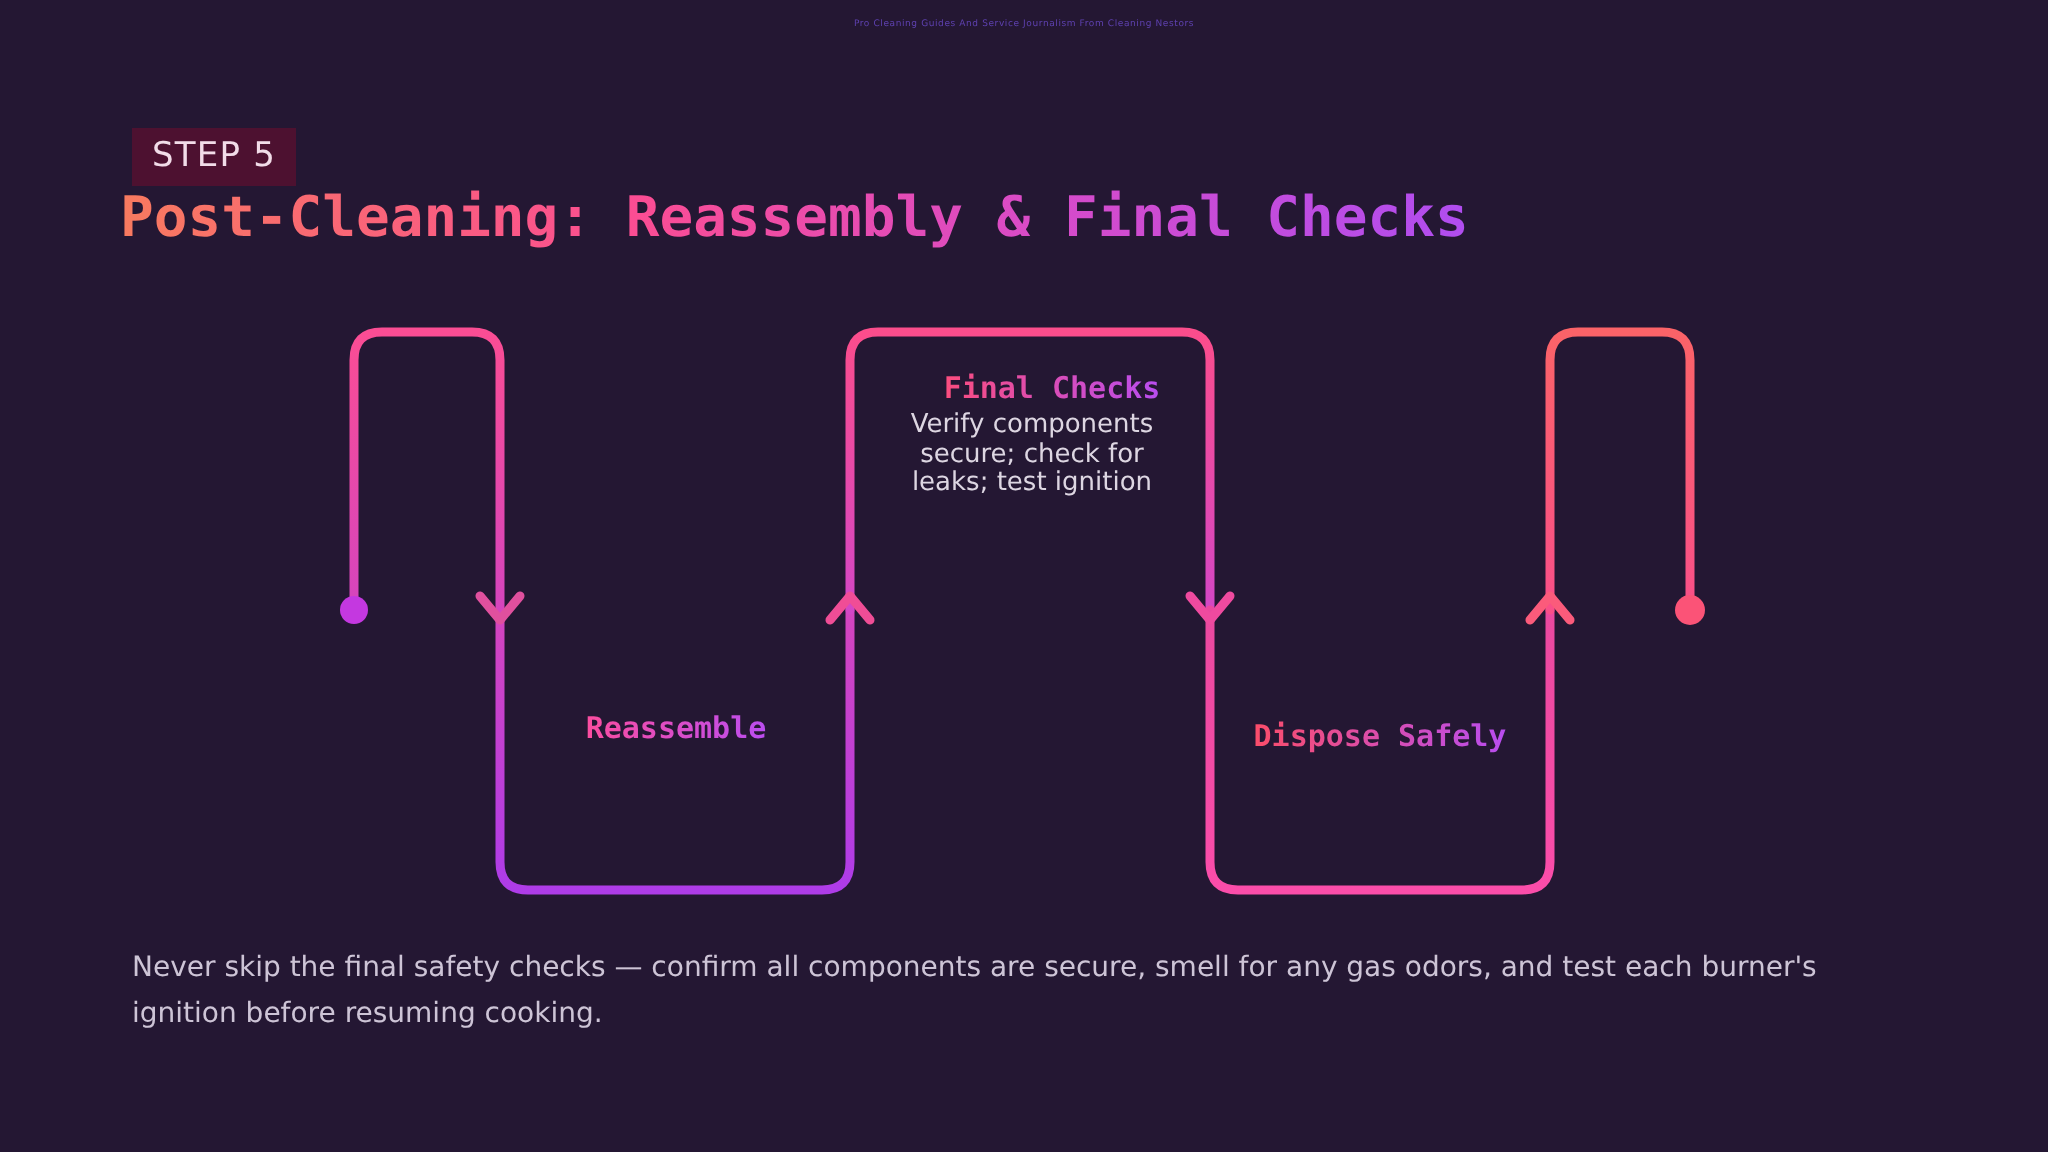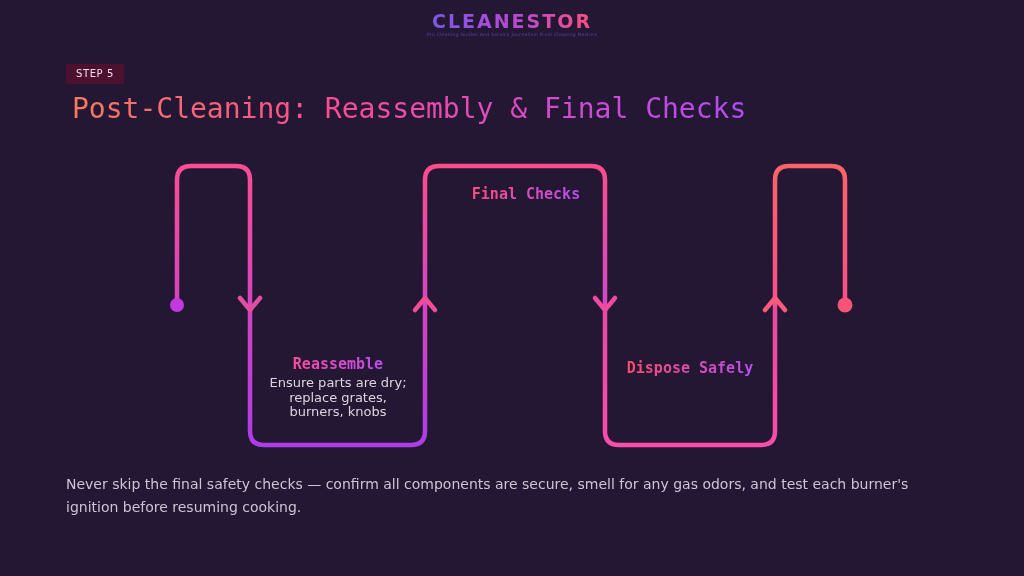--- a/index.html
+++ b/index.html
@@ -19,28 +19,28 @@
     background:linear-gradient(90deg,#7b57e8 0%,#b94ad0 55%,#fb4f7e 100%);
     -webkit-background-clip:text;background-clip:text;color:transparent;
   }
   .brand-tagline{
     font-size:4.5px;color:#5e41b0;letter-spacing:0.3px;margin-top:0px;
   }
 
   .step-badge{
     position:absolute;left:66px;top:64px;
     background:#4d1130;color:#f2dce8;
-    font-size:10px;letter-spacing:0.6px;
+    font-size:17px;letter-spacing:0.6px;
     padding:4px 10px 5px 10px;
   }
 
   .page-title{
-    position:absolute;left:72px;top:92px;
+    position:absolute;left:60px;top:92px;
     font-family:"DejaVu Sans Mono", monospace;
-    font-weight:normal;font-size:28px;white-space:nowrap;
+    font-weight:bold;font-size:28px;white-space:nowrap;
     background:linear-gradient(90deg,#f87a5f 0%,#fb4d93 38%,#d84bc8 68%,#b04df0 100%);
     -webkit-background-clip:text;background-clip:text;color:transparent;
   }
 
   
   .flow-svg{position:absolute;left:0;top:0;}
 
   .stage{
     position:absolute;width:180px;text-align:center;
     transform:translateX(-50%);
@@ -64,21 +64,20 @@
   
   .footer-note{
     position:absolute;left:66px;top:473px;width:896px;
     font-size:14px;line-height:1.62;color:#cdc4d6;
   }
 </style>
 </head>
 <body>
 
 <div class="brand">
-  <div class="brand-logo">CLEANESTOR</div>
   <div class="brand-tagline">Pro Cleaning Guides And Service Journalism From Cleaning Nestors</div>
 </div>
 
 <div class="step-badge">STEP 5</div>
 <div class="page-title">Post-Cleaning: Reassembly &amp; Final Checks</div>
 
 <svg class="flow-svg" width="1024" height="576" viewBox="0 0 1024 576">
   <defs>
     <linearGradient id="g1" gradientUnits="userSpaceOnUse" x1="0" y1="166" x2="0" y2="445">
       <stop offset="0" stop-color="#fb4d94"></stop>
@@ -111,24 +110,24 @@
   <polyline points="415,310 425,298 435,310" fill="none" stroke="#f04d96" stroke-width="4.5" stroke-linecap="round" stroke-linejoin="round"></polyline>
   <polyline points="595,298 605,310 615,298" fill="none" stroke="#ef4a9f" stroke-width="4.5" stroke-linecap="round" stroke-linejoin="round"></polyline>
   <polyline points="765,310 775,298 785,310" fill="none" stroke="#fb5b7b" stroke-width="4.5" stroke-linecap="round" stroke-linejoin="round"></polyline>
 
   <circle cx="177" cy="305" r="7" fill="#c438e0"></circle>
   <circle cx="845" cy="305" r="7.5" fill="#fb5377"></circle>
 </svg>
 
 <div class="stage" id="stage-reassemble">
   <div class="stage-title t-reassemble">Reassemble</div>
-  <div class="stage-body">Ensure parts are dry;<br>replace grates,<br>burners, knobs</div>
 </div>
 
 <div class="stage" id="stage-final">
   <div class="stage-title t-final">Final Checks</div>
+  <div class="stage-body">Verify components<br>secure; check for<br>leaks; test ignition</div>
 </div>
 
 <div class="stage" id="stage-dispose">
   <div class="stage-title t-dispose">Dispose Safely</div>
 </div>
 
 <div class="footer-note">Never skip the final safety checks — confirm all components are secure, smell for any gas odors, and test each burner's ignition before resuming cooking.</div>
 
 </body></html>

